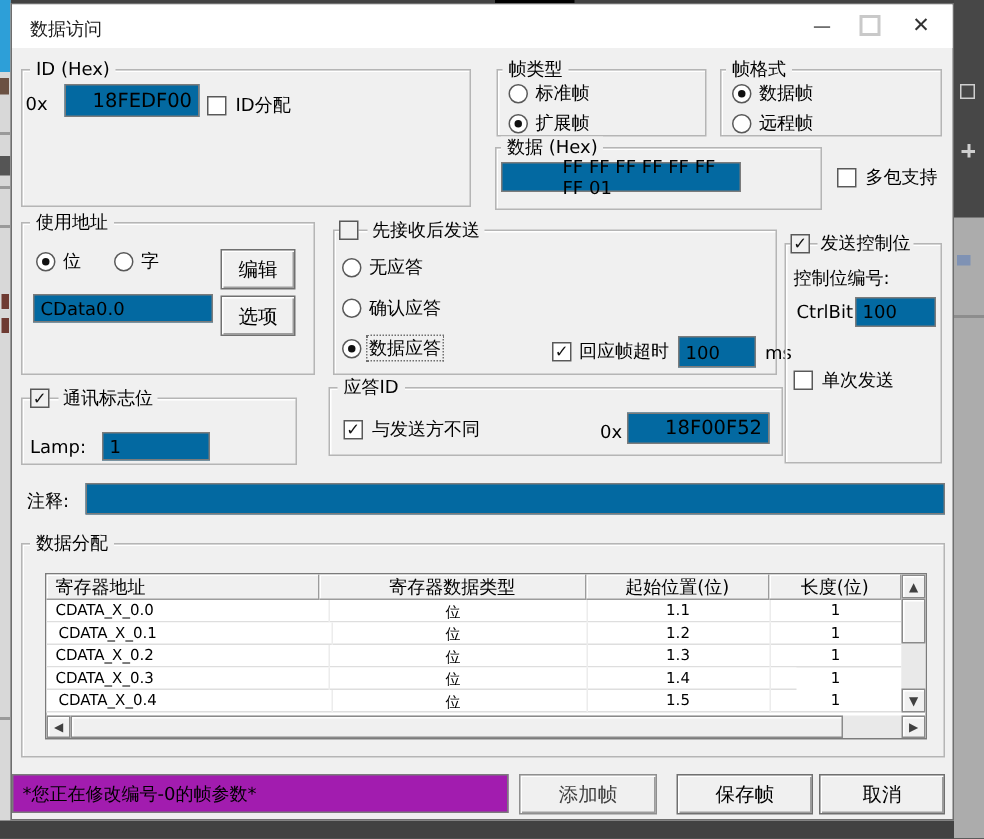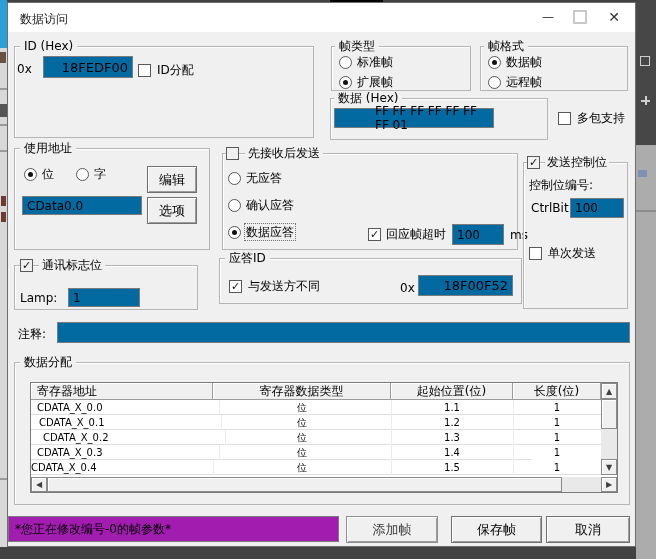--- a/index.html
+++ b/index.html
@@ -207,33 +207,33 @@
     <div class="dcell center" style="position:absolute;left:360px;width:122px;height:15px;">1.1</div>
     <div class="dcell center" style="position:absolute;left:482px;width:88px;height:15px;">1</div>
   </div>
   <div class="abs drow" style="left:31px;top:415px;width:570px;height:15px;">
     <div class="dcell" style="position:absolute;left:0;width:182px;height:15px;padding-left:8px;">CDATA_X_0.1</div>
     <div class="dcell center" style="position:absolute;left:182px;width:178px;height:15px;">位</div>
     <div class="dcell center" style="position:absolute;left:360px;width:122px;height:15px;">1.2</div>
     <div class="dcell center" style="position:absolute;left:482px;width:88px;height:15px;">1</div>
   </div>
   <div class="abs drow" style="left:31px;top:430px;width:570px;height:15px;">
-    <div class="dcell" style="position:absolute;left:0;width:182px;height:15px;padding-left:12px;">CDATA_X_0.2</div>
+    <div class="dcell" style="position:absolute;left:0;width:182px;height:15px;padding-left:6px;">CDATA_X_0.2</div>
     <div class="dcell center" style="position:absolute;left:182px;width:178px;height:15px;">位</div>
     <div class="dcell center" style="position:absolute;left:360px;width:122px;height:15px;">1.3</div>
     <div class="dcell center" style="position:absolute;left:482px;width:88px;height:15px;">1</div>
   </div>
   <div class="abs drow" style="left:31px;top:445px;width:500px;height:15px;">
     <div class="dcell" style="position:absolute;left:0;width:182px;height:15px;padding-left:6px;">CDATA_X_0.3</div>
     <div class="dcell center" style="position:absolute;left:182px;width:178px;height:15px;">位</div>
     <div class="dcell center" style="position:absolute;left:360px;width:122px;height:15px;">1.4</div>
     <div class="dcell center" style="position:absolute;left:482px;width:88px;height:15px;">1</div>
   </div>
   <div class="abs drow" style="left:31px;top:460px;width:570px;height:15px;">
-    <div class="dcell" style="position:absolute;left:0;width:182px;height:15px;">CDATA_X_0.4</div>
+    <div class="dcell" style="position:absolute;left:8px;width:182px;height:15px;">CDATA_X_0.4</div>
     <div class="dcell center" style="position:absolute;left:182px;width:178px;height:15px;">位</div>
     <div class="dcell center" style="position:absolute;left:360px;width:122px;height:15px;">1.5</div>
     <div class="dcell center" style="position:absolute;left:482px;width:88px;height:15px;">1</div>
   </div>
 
   <div class="abs sb-track" style="left:601px;top:383px;width:16px;height:92px;"></div>
   <div class="abs sb-btn" style="left:601px;top:383px;width:16px;height:16px;">
     <span>▲</span>
     </div>
   <div class="abs sb-thumb" style="left:601px;top:399px;width:16px;height:30px;"></div>

